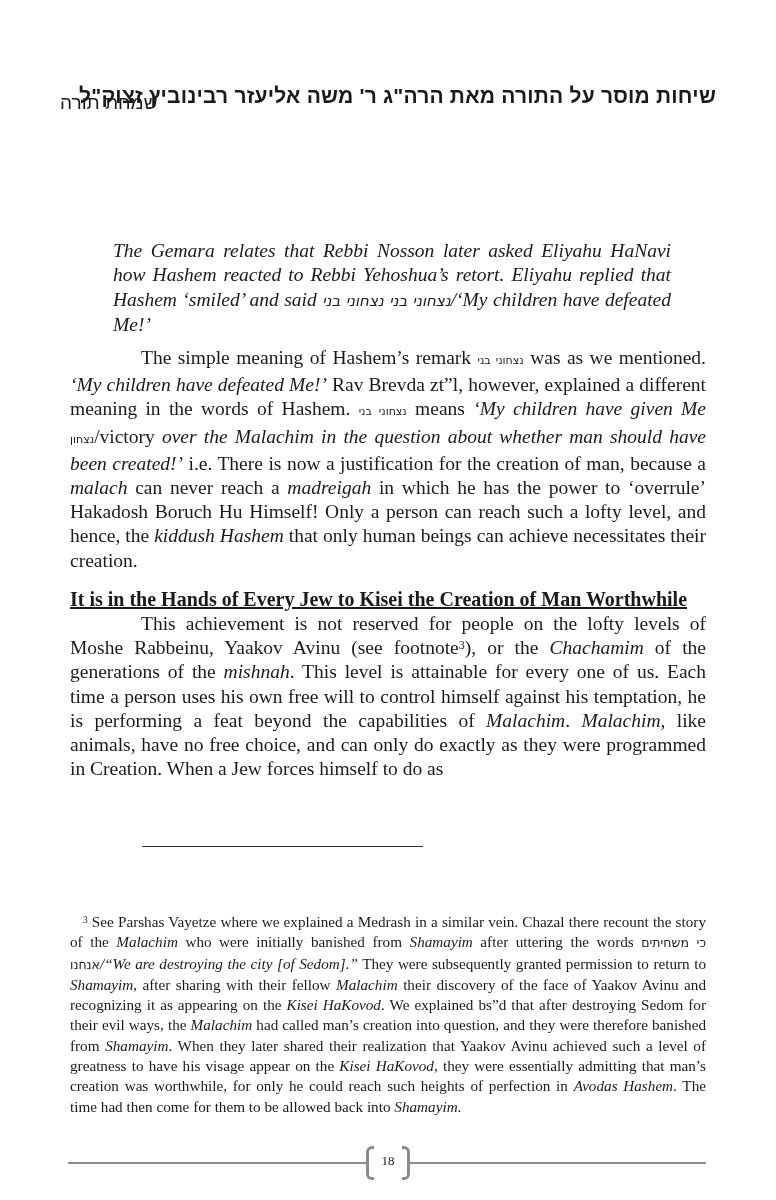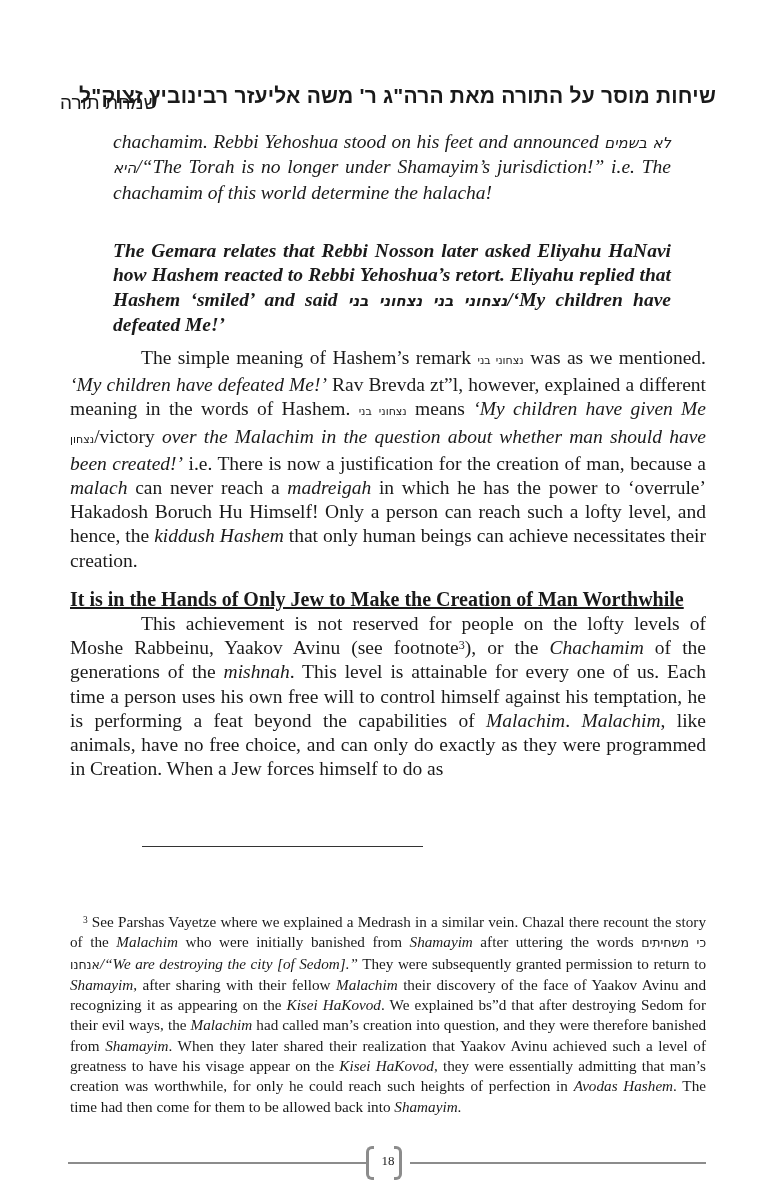--- a/index.html
+++ b/index.html
@@ -21,21 +21,21 @@
     font-family: "Liberation Sans", "DejaVu Sans", sans-serif;
     font-size: 19px;
     margin-top: 8px;
   }
   .quote {
     position: absolute; left: 113px; width: 558px;
     font-style: italic; font-size: 19.5px; line-height: 24.3px;
     text-align: justify;
   }
   .q1 { top: 130px; }
-  .q2 { top: 239px; font-weight: bold; }
+  .q2 { top: 239px; }
   .body-text {
     position: absolute; left: 70px; width: 636px;
     font-size: 19.5px; line-height: 24.2px; text-align: justify;
   }
   .p1 { top: 346px; }
   .p2 { top: 612px; font-family: Liberation Serif, serif; }
   .indent { display: inline-block; width: 71px; }
   .heb { font-style: normal; font-family: "DejaVu Sans", "Liberation Sans", sans-serif; font-size: 11px; direction: rtl; unicode-bidi: isolate; }
   .heb-i { font-family: "DejaVu Sans", "Liberation Sans", sans-serif; font-size: 15px; direction: rtl; unicode-bidi: isolate; }
   .section-heading {
@@ -52,48 +52,47 @@
     font-size: 15.2px; line-height: 20.3px; text-align: justify;
   }
   .fn-indent { display: inline-block; width: 13px; }
   sup { font-size: 0.62em; line-height: 0; vertical-align: 0.45em; }
   .footer-line {
     position: absolute; top: 1162px; height: 0; border-top: 2px solid #8c8c8c;
   }
   .fl-left { left: 68px; width: 298px; }
   .fl-right { left: 410px; width: 296px; }
   .page-num-box {
-    position: absolute; top: 1146px; left: 366px; width: 36px; height: 36px;
+    position: absolute; top: 1146px; left: 366px; width: 44px; height: 36px;
   }
   .brace {
     position: absolute; top: 0; width: 8px; height: 34px;
     border: 3px solid #8c8c8c; box-sizing: border-box;
   }
   .brace-l { left: 0; border-right: none; border-radius: 6px 0 0 6px; }
   .brace-r { right: 0; border-left: none; border-radius: 0 6px 6px 0; }
   .page-num {
     position: absolute; top: 7px; left: 0; width: 44px; text-align: center;
     font-family: "Liberation Serif", serif; font-size: 13px; color: #222;
   }
 </style>
 </head>
 <body>
 
 <div class="page">
 
   <div class="hdr-title">שיחות מוסר על התורה מאת הרה"ג ר' משה אליעזר רבינוביץ זצוק"ל</div>
   <div class="hdr-sub">שמחת תורה</div>
 
-  <div class="quote q1"><span>chachamim. Rebbi Yehoshua stood on his feet and announced </span><span class="heb-i">לא בשמים היא</span><span>/“The Torah is no longer under Shamayim’s jurisdiction!” i.e. The chachamim of this world determine the halacha!</span></div>
 
   <div class="quote q2"><span>The Gemara relates that Rebbi Nosson later asked Eliyahu HaNavi how Hashem reacted to Rebbi Yehoshua’s retort. Eliyahu replied that Hashem ‘smiled’ and said </span><span class="heb-i">נצחוני בני נצחוני בני</span><span>/‘My children have defeated Me!’</span></div>
 
   <div class="body-text p1"><span class="indent"></span><span>The simple meaning of Hashem’s remark </span><span class="heb">נצחוני בני</span><span> was as we mentioned. </span><i>‘My children have defeated Me!’</i><span> Rav Brevda zt”l, however, explained a different meaning in the words of Hashem. </span><span class="heb">נצחוני בני</span><span> means </span><i>‘My children have given Me </i><span class="heb">נצחון</span><span>/victory </span><i>over the Malachim in the question about whether man should have been created!’</i><span> i.e. There is now a justification for the creation of man, because a </span><i>malach</i><span> can never reach a </span><i>madreigah</i><span> in which he has the power to ‘overrule’ Hakadosh Boruch Hu Himself! Only a person can reach such a lofty level, and hence, the </span><i>kiddush Hashem</i><span> that only human beings can achieve necessitates their creation.</span></div>
 
-  <div class="section-heading">It is in the Hands of Only Jew to Make the Creation of Man Worthwhile</div>
+  <div class="section-heading">It is in the Hands of Every Jew to Kisei the Creation of Man Worthwhile</div>
 
   <div class="body-text p2"><span class="indent"></span><span>This achievement is not reserved for people on the lofty levels of Moshe Rabbeinu, Yaakov Avinu (see footnote</span><sup>3</sup><span>), or the </span><i>Chachamim</i><span> of the generations of the </span><i>mishnah</i><span>. This level is attainable for every one of us. Each time a person uses his own free will to control himself against his temptation, he is performing a feat beyond the capabilities of </span><i>Malachim</i><span>. </span><i>Malachim</i><span>, like animals, have no free choice, and can only do exactly as they were programmed in Creation. When a Jew forces himself to do as</span></div>
 
   <div class="fn-rule"></div>
 
   <div class="footnote"><span class="fn-indent"></span><sup>3</sup><span> See Parshas Vayetze where we explained a Medrash in a similar vein. Chazal there recount the story of the </span><i>Malachim</i><span> who were initially banished from </span><i>Shamayim</i><span> after uttering the words </span><span class="heb" style="font-size:12.5px">כי משחיתים אנחנו</span><i>/“We are destroying the city [of Sedom].”</i><span> They were subsequently granted permission to return to </span><i>Shamayim</i><span>, after sharing with their fellow </span><i>Malachim</i><span> their discovery of the face of Yaakov Avinu and recognizing it as appearing on the </span><i>Kisei HaKovod</i><span>. We explained bs”d that after destroying Sedom for their evil ways, the </span><i>Malachim</i><span> had called man’s creation into question, and they were therefore banished from </span><i>Shamayim</i><span>. When they later shared their realization that Yaakov Avinu achieved such a level of greatness to have his visage appear on the </span><i>Kisei HaKovod</i><span>, they were essentially admitting that man’s creation was worthwhile, for only he could reach such heights of perfection in </span><i>Avodas Hashem</i><span>. The time had then come for them to be allowed back into </span><i>Shamayim</i><span>.</span></div>
 
   <div class="footer-line fl-left"></div>
   <div class="footer-line fl-right"></div>
   <div class="page-num-box">

